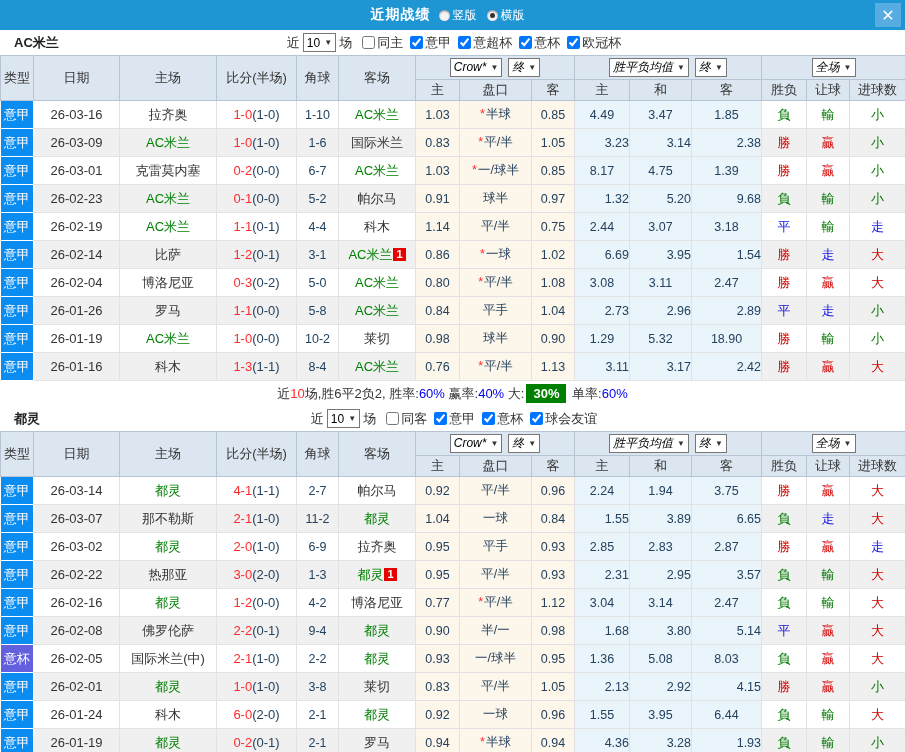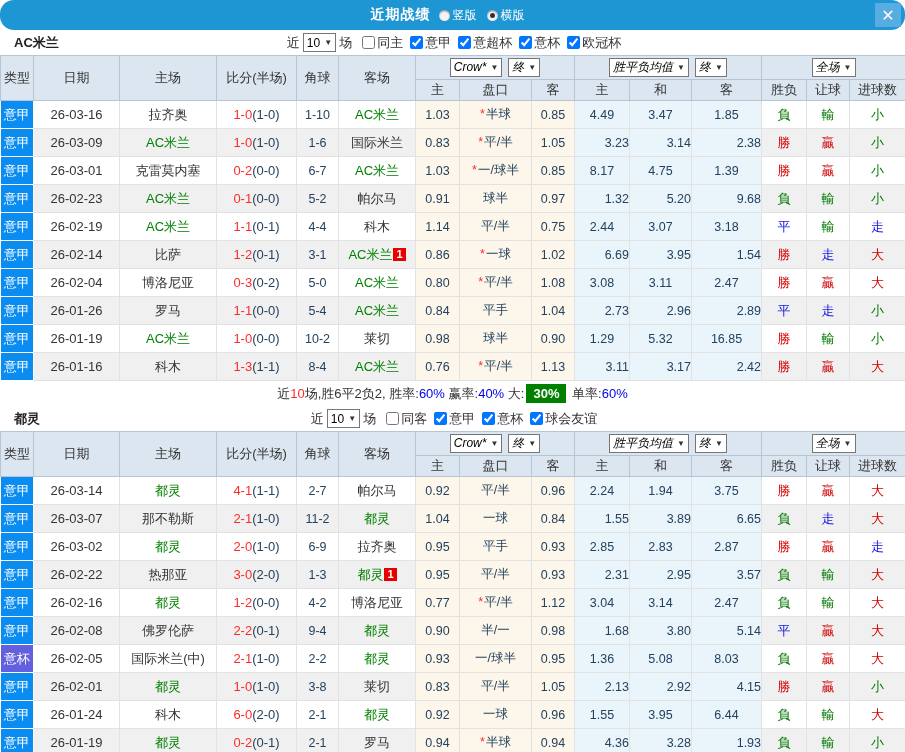--- a/index.html
+++ b/index.html
@@ -6,21 +6,21 @@
   body{
     width:905px;height:752px;overflow:hidden;background:#fff;
     font-family:"Liberation Sans","DejaVu Sans",sans-serif;
     -webkit-font-smoothing:antialiased;
   }
   .app{width:905px;height:752px;overflow:hidden;position:relative;}
 
   
   .topbar{
     height:30px;background:var(--bar);position:relative;
-    display:flex;align-items:center;justify-content:center;border-radius:14px;
+    display:flex;align-items:center;justify-content:center;
   }
   .topbar .title{color:#fff;font-weight:bold;font-size:14px;letter-spacing:1px;}
   .radio-group{display:flex;align-items:center;margin-left:8px;}
   .radio-opt{display:flex;align-items:center;color:#fff;font-size:12px;margin-right:10px;cursor:pointer;}
   .radio-dot{
     width:11px;height:11px;border-radius:50%;background:#f4f4f4;
     box-shadow:inset 0 1px 2px rgba(0,0,0,.45);display:inline-block;margin-right:3px;position:relative;
   }
   .radio-dot.sel::after{
     content:"";position:absolute;left:3px;top:3px;width:5px;height:5px;border-radius:50%;background:#333;
@@ -295,21 +295,21 @@
             <td class="avg num">2.47</td>
             <td class="res red">勝</td>
             <td class="res red">贏</td>
             <td class="res red">大</td>
           </tr>
           <tr class="alt">
             <td class="type">意甲</td>
             <td class="date">26-01-26</td>
             <td class="team"><span>罗马</span></td>
             <td class="score"><span class="score-full">1-1</span><span class="score-half">(0-0)</span></td>
-            <td class="num">5-4</td>
+            <td class="num">5-8</td>
             <td class="team"><span class="green-team">AC米兰</span></td>
             <td class="crow num">0.84</td>
             <td class="crow num"><span>平手</span></td>
             <td class="crow num">1.04</td>
             <td class="avg num">2.73</td>
             <td class="avg num">2.96</td>
             <td class="avg num">2.89</td>
             <td class="res blue">平</td>
             <td class="res blue">走</td>
             <td class="res green">小</td>
@@ -319,21 +319,21 @@
             <td class="date">26-01-19</td>
             <td class="team"><span class="green-team">AC米兰</span></td>
             <td class="score"><span class="score-full">1-0</span><span class="score-half">(0-0)</span></td>
             <td class="num">10-2</td>
             <td class="team"><span>莱切</span></td>
             <td class="crow num">0.98</td>
             <td class="crow num"><span>球半</span></td>
             <td class="crow num">0.90</td>
             <td class="avg num">1.29</td>
             <td class="avg num">5.32</td>
-            <td class="avg num">16.85</td>
+            <td class="avg num">18.90</td>
             <td class="res red">勝</td>
             <td class="res green">輸</td>
             <td class="res green">小</td>
           </tr>
           <tr class="alt">
             <td class="type">意甲</td>
             <td class="date">26-01-16</td>
             <td class="team"><span>科木</span></td>
             <td class="score"><span class="score-full">1-3</span><span class="score-half">(1-1)</span></td>
             <td class="num">8-4</td>

